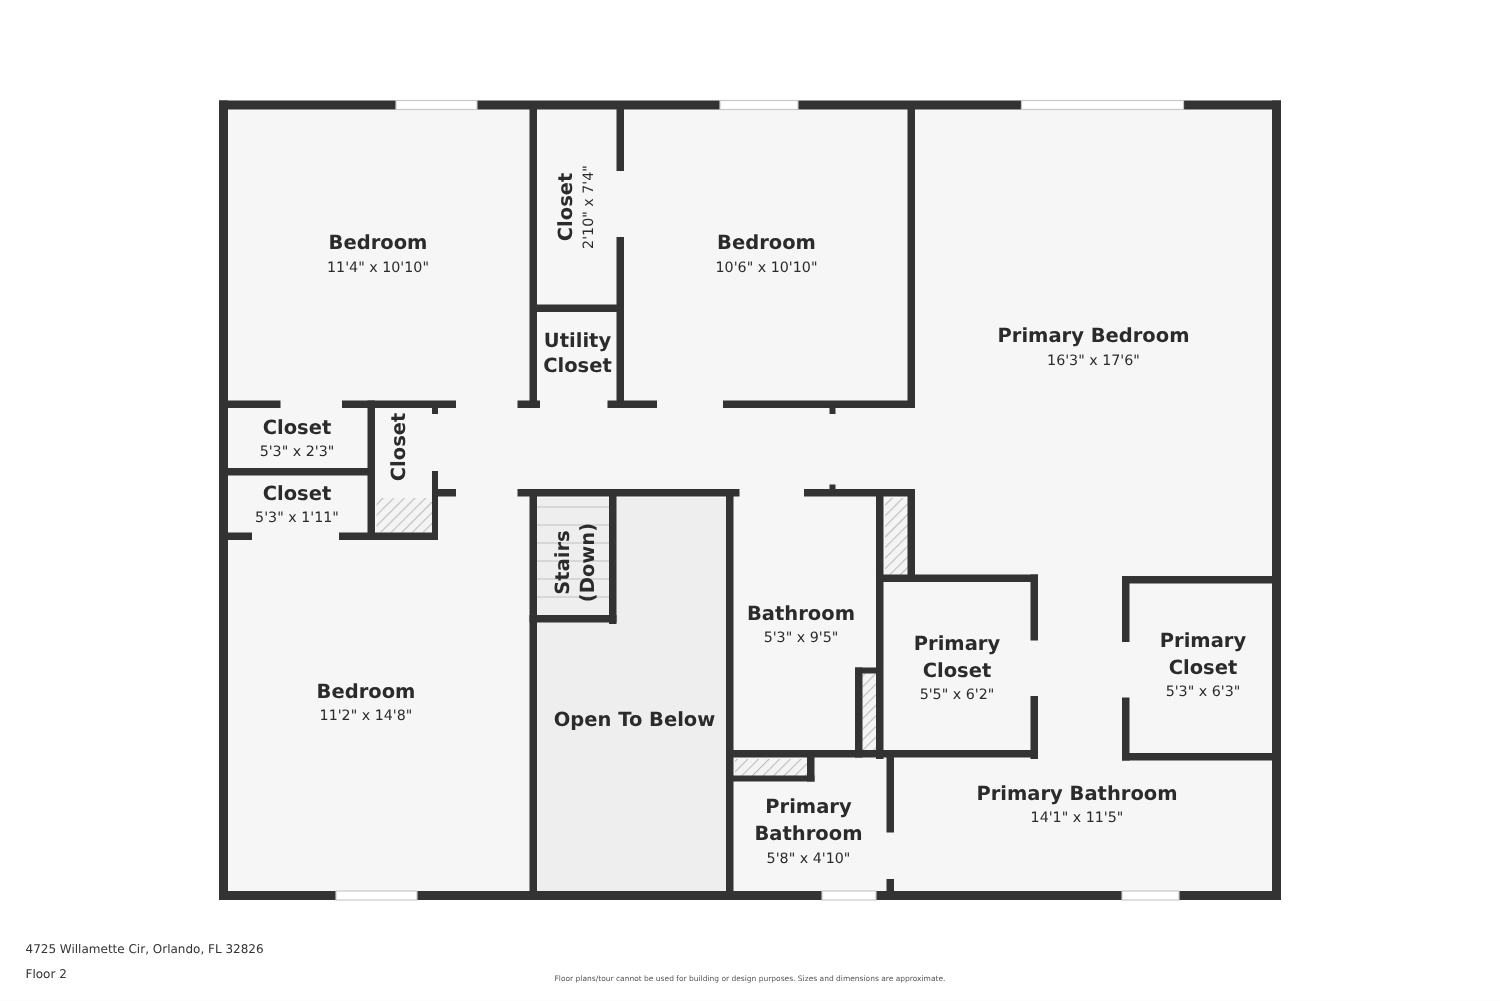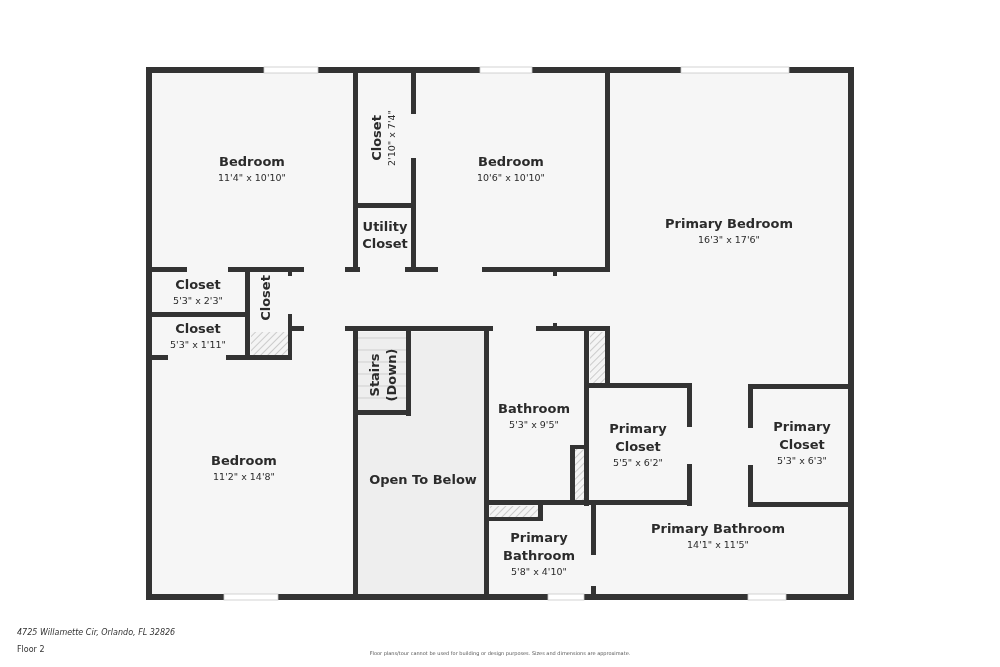--- a/index.html
+++ b/index.html
@@ -1,20 +1,20 @@
 <!DOCTYPE html>
 <html><head>
   <meta charset="utf-8">
   <style>
     html, body { margin: 0; padding: 0; background: #ffffff; }
     body { width: 1000px; height: 667px; position: relative; overflow: hidden; font-family: "DejaVu Sans", sans-serif; }
     #plan { position: absolute; left: 0; top: 0; width: 1000px; height: 667px; }
     .room-label { font-family: "DejaVu Sans", sans-serif; font-size: 13px; fill: #2b2b2b; text-anchor: middle; font-weight: 600; }
     .room-dim { font-family: "DejaVu Sans", sans-serif; font-size: 9.5px; fill: #2b2b2b; text-anchor: middle; }
-    .footer-address { position: absolute; left: 17px; top: 628px; font-size: 8px; color: #333; font-family: "DejaVu Sans", sans-serif; font-style: italic; }
+    .footer-address { position: absolute; left: 17px; top: 628px; font-size: 8px; color: #333; font-family: "DejaVu Sans", sans-serif; }
     .footer-floor { position: absolute; left: 17px; top: 645px; font-size: 8px; color: #333; font-family: "DejaVu Sans", sans-serif; }
     .footer-disclaimer { position: absolute; left: 0; width: 1000px; top: 650px; font-size: 5px; color: #555; text-align: center; font-family: "DejaVu Sans", sans-serif; }
   </style>
 </head>
 <body>
 
 <svg id="plan" viewBox="0 0 1000 667" xmlns="http://www.w3.org/2000/svg">
   <defs>
     <pattern id="hatch" patternUnits="userSpaceOnUse" width="5" height="5" patternTransform="rotate(45)">
       <rect width="5" height="5" fill="#f4f4f4"></rect>

